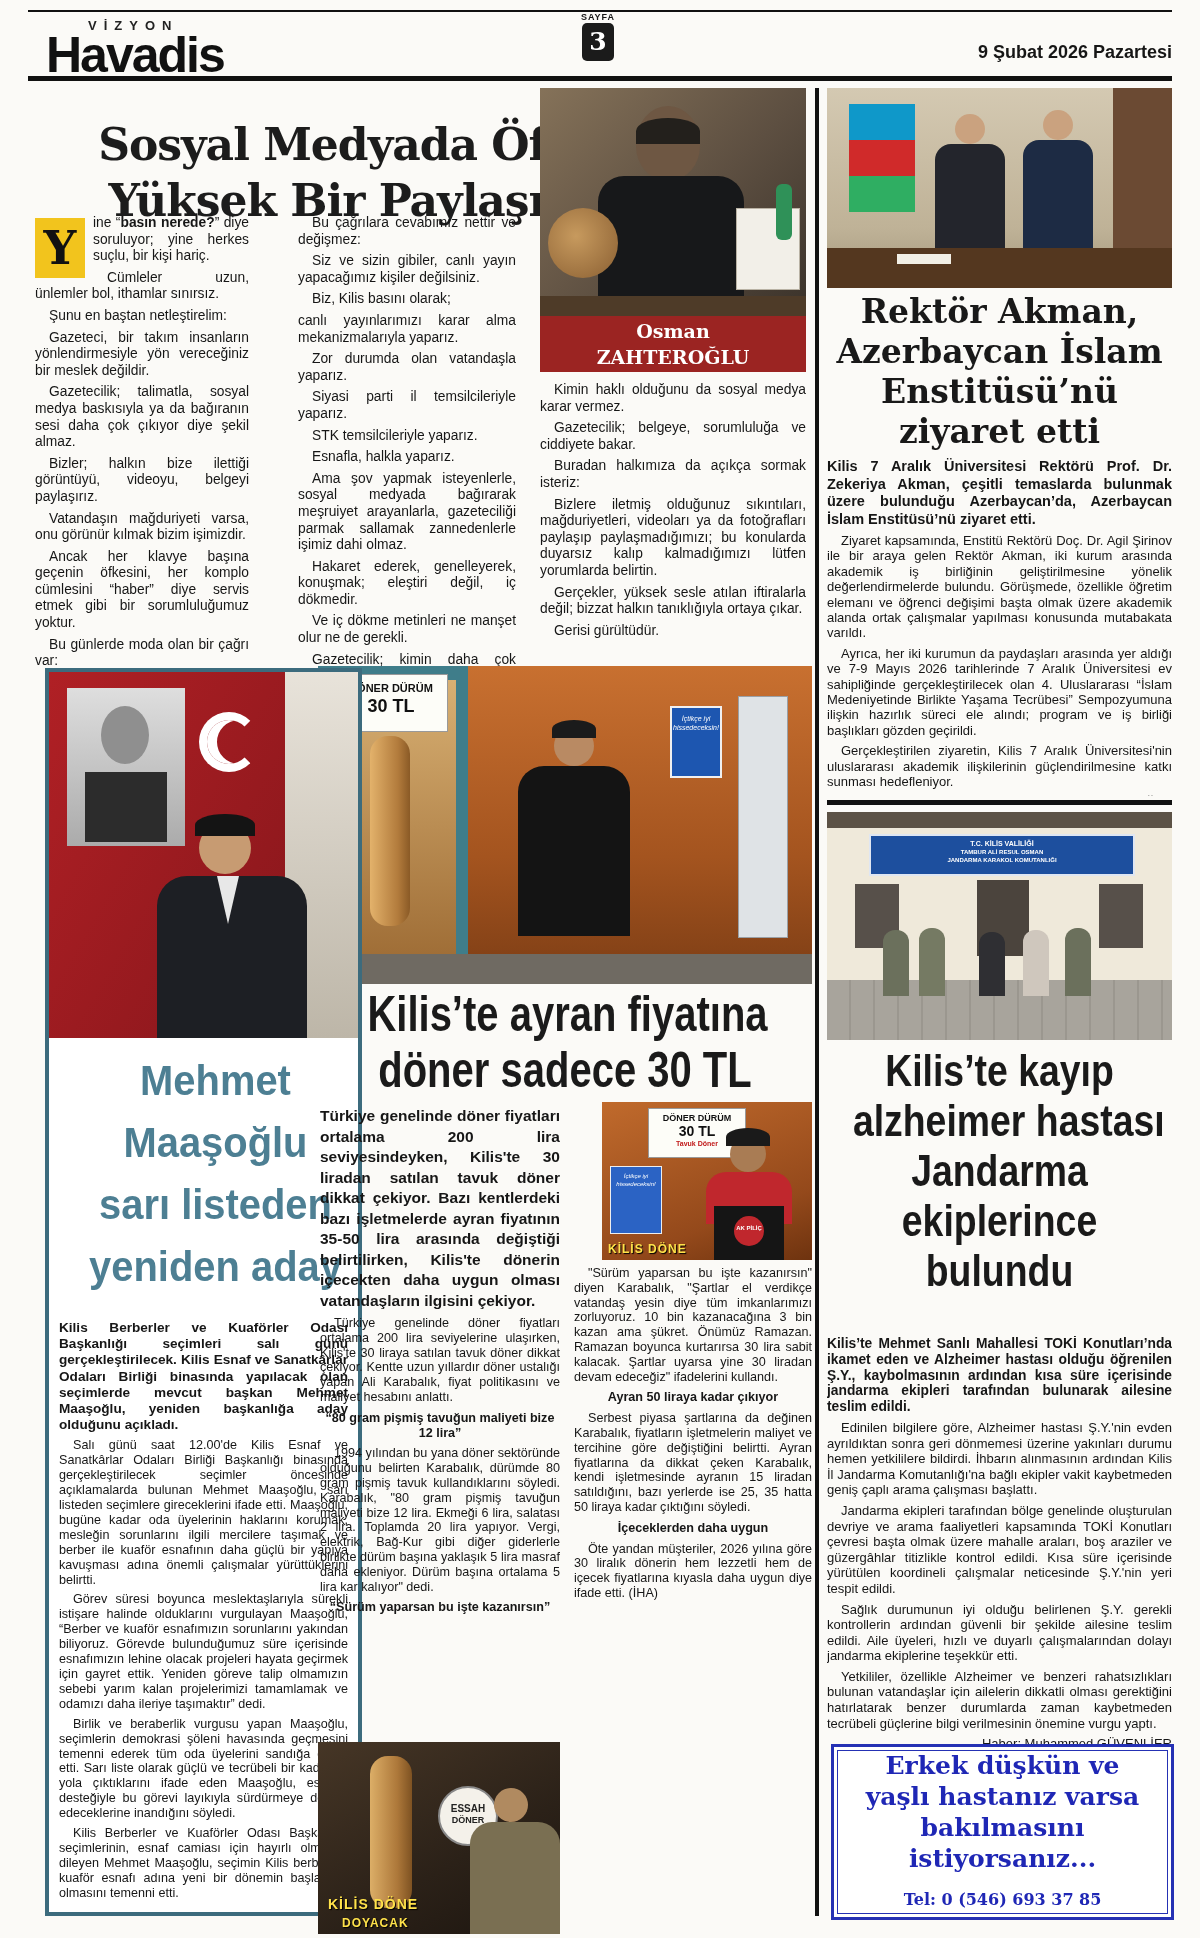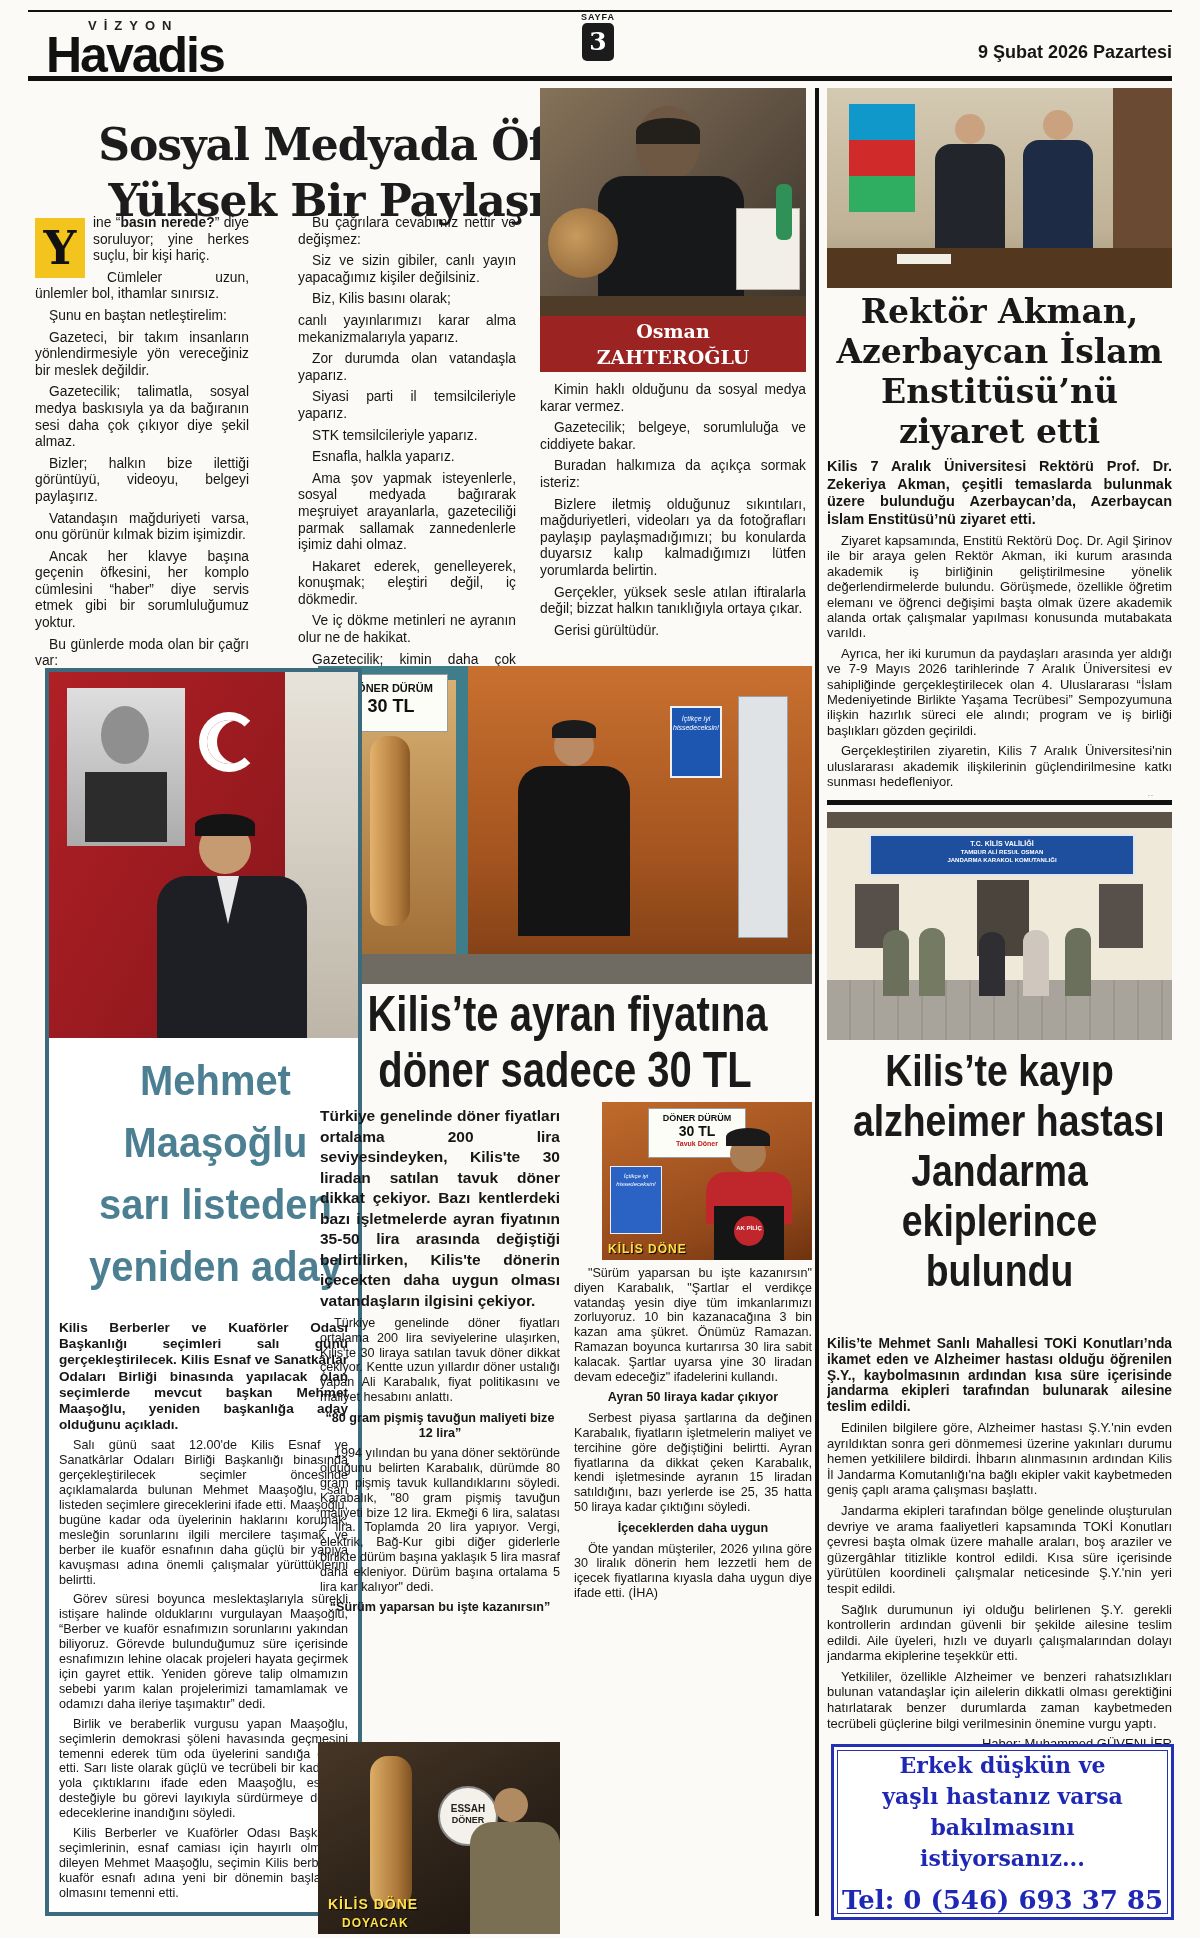--- a/index.html
+++ b/index.html
@@ -44,23 +44,23 @@
   .maas-flow{font-size:12.6px;line-height:14.9px;padding:0 10px;}
   .maas-flow .lead{font-size:13.6px;line-height:16.2px;}
   
   .don-left{font-size:12.6px;line-height:14.8px;}
   .don-left .lead{font-size:15.5px;line-height:20.5px;}
   .don-right{font-size:12.6px;line-height:14.8px;}
   
   .adbox{border:3px solid #2531b4;padding:3px;background:#fff;}
   .adbox .inner{border:1px solid #2531b4;height:100%;box-sizing:border-box;
                 display:flex;flex-direction:column;justify-content:center;}
-  .ad-line{font-family:"DejaVu Serif",serif;font-weight:bold;font-size:22px;line-height:31px;
+  .ad-line{font-family:"DejaVu Serif",serif;font-weight:bold;font-size:25px;line-height:31px;
            color:#1f27b5;text-align:center;}
-  .ad-phone{font-family:"DejaVu Serif",serif;font-weight:bold;font-size:26px;line-height:30px;
+  .ad-phone{font-family:"DejaVu Serif",serif;font-weight:bold;font-size:16px;line-height:30px;
             color:#1f27b5;text-align:center;margin-top:11px;}
   
   .photo{overflow:hidden;position:absolute;}
   .ph-el{position:absolute;}
   .tinysign{position:absolute;background:#fdfdf8;border:1px solid #999;text-align:center;color:#111;}
   .yellow-sign{position:absolute;color:#ffe24a;font-weight:900;letter-spacing:1px;
                text-shadow:1px 1px 1px #000;}
 </style>
 </head>
 <body>
@@ -111,21 +111,21 @@
         <p class="para">Bu çağrılara cevabımız nettir ve değişmez:</p>
         <p class="para">Siz ve sizin gibiler, canlı yayın yapacağımız kişiler değilsiniz.</p>
         <p class="para">Biz, Kilis basını olarak;</p>
         <p class="plain">canlı yayınlarımızı karar alma mekanizmalarıyla yaparız.</p>
         <p class="para">Zor durumda olan vatandaşla yaparız.</p>
         <p class="para">Siyasi parti il temsilcileriyle yaparız.</p>
         <p class="para">STK temsilcileriyle yaparız.</p>
         <p class="para">Esnafla, halkla yaparız.</p>
         <p class="para">Ama şov yapmak isteyenlerle, sosyal medyada bağırarak meşruiyet arayanlarla, gazeteciliği parmak sallamak zannedenlerle işimiz dahi olmaz.</p>
         <p class="para">Hakaret ederek, genelleyerek, konuşmak; eleştiri değil, iç dökmedir.</p>
-        <p class="para">Ve iç dökme metinleri ne ayranın olur ne de hakikat.</p>
+        <p class="para">Ve iç dökme metinleri ne manşet olur ne de gerekli.</p>
         <p class="para">Gazetecilik; kimin daha çok bağırdığına bakmaz.</p>
       </div>
 
     <div class="photo abs" style="left:540px;top:88px;width:266px;height:228px;background:linear-gradient(135deg,#857259 0%,#5d4f41 55%,#3a322a 100%);">
       <div class="ph-el" style="left:96px;top:18px;width:64px;height:74px;border-radius:50% 50% 46% 46%;background:#6e5743;"></div>
       <div class="ph-el" style="left:96px;top:30px;width:64px;height:26px;border-radius:50% 50% 0 0;background:#23201c;"></div>
       <div class="ph-el" style="left:58px;top:88px;width:146px;height:140px;border-radius:26px 26px 0 0;background:#17181a;"></div>
       <div class="ph-el" style="left:8px;top:120px;width:70px;height:70px;border-radius:50%;background:radial-gradient(circle at 40% 40%,#c79a5e,#8a5f32);"></div>
       <div class="ph-el" style="left:196px;top:120px;width:62px;height:80px;background:#f2efe8;border:1px solid #b9b2a4;"></div>
       <div class="ph-el" style="left:236px;top:96px;width:16px;height:56px;border-radius:6px;background:#2f9158;"></div>

